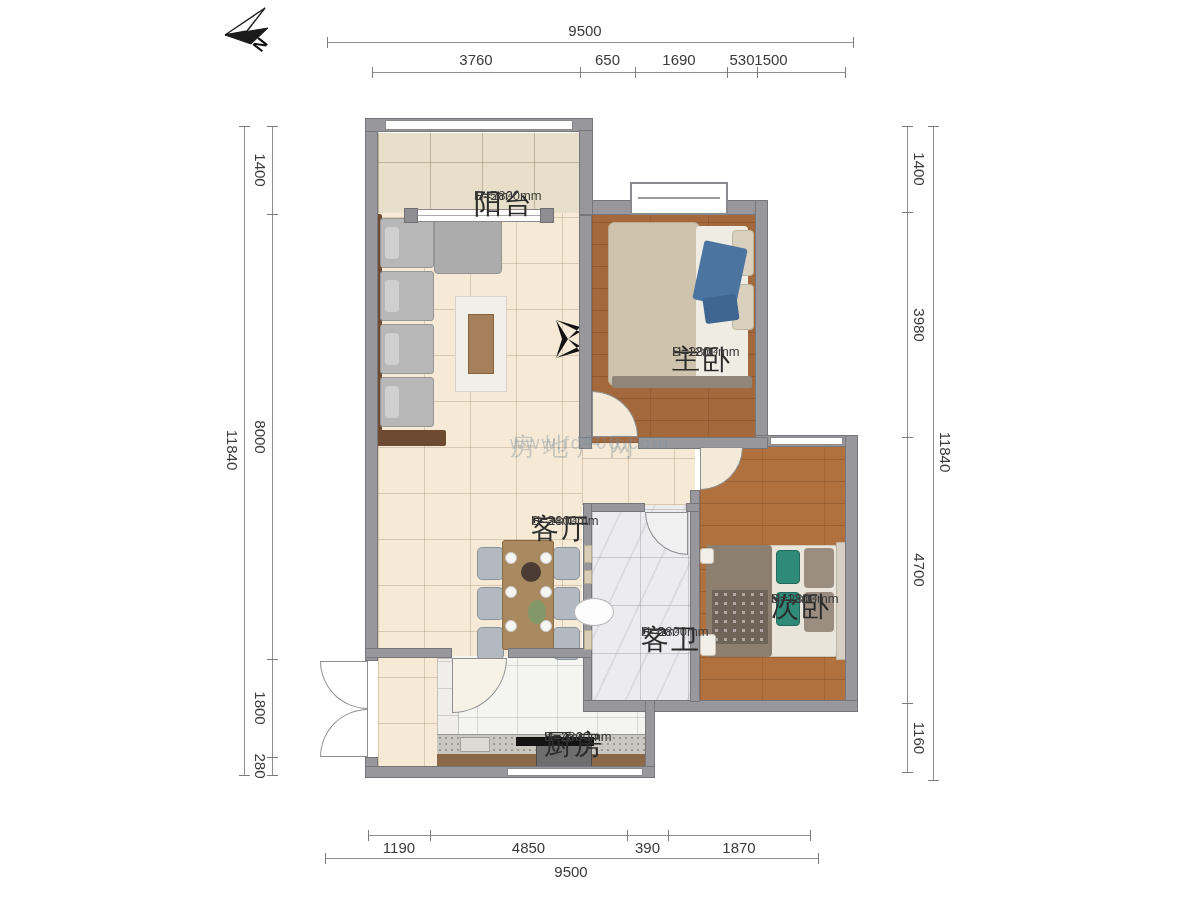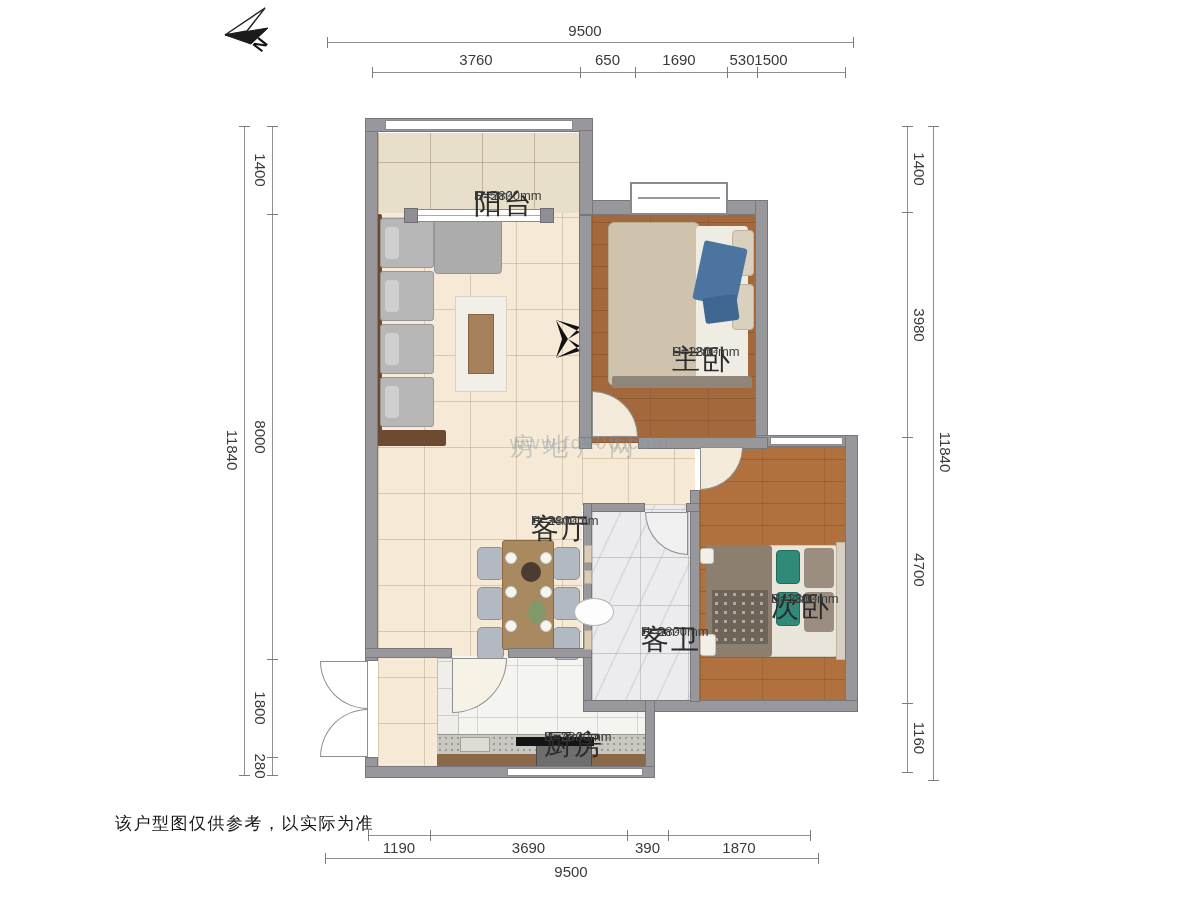--- a/index.html
+++ b/index.html
@@ -230,21 +230,20 @@
     <span class="nm">厨房</span>
     <span class="sub">H=2800mm</span>
     <span class="sub">S≈7m²</span>
   </div>
 
   <div class="watermark" style="left:510px;top:430px;width:280px;">
     <span class="l1">房地产网</span>
     <span class="l2">www.fd100.com</span>
   </div>
 
-  <div class="disclaimer" style="left:115px;top:812px;">该户型图仅供参考，以实际为准</div>
 
   <div id="dims" style="left:0;top:0;width:1200px;height:900px;">
       <div class="dimline" style="left: 372px; top: 72px; width: 473px; height: 1px;"></div>
       <div class="dimtick" style="left: 372px; top: 67px; width: 1px; height: 11px;"></div>
       <div class="dimtick" style="left: 580px; top: 67px; width: 1px; height: 11px;"></div>
       <div class="dimtick" style="left: 635px; top: 67px; width: 1px; height: 11px;"></div>
       <div class="dimtick" style="left: 727px; top: 67px; width: 1px; height: 11px;"></div>
       <div class="dimtick" style="left: 757px; top: 67px; width: 1px; height: 11px;"></div>
       <div class="dimtick" style="left: 845px; top: 67px; width: 1px; height: 11px;"></div>
       <div class="dimlab" style="left: 476px; top: 59px;">3760</div>
@@ -252,21 +251,21 @@
       <div class="dimlab" style="left: 679px; top: 59px;">1690</div>
       <div class="dimlab" style="left: 742px; top: 59px;">530</div>
       <div class="dimlab" style="left: 771px; top: 59px;">1500</div>
       <div class="dimline" style="left: 368px; top: 835px; width: 442px; height: 1px;"></div>
       <div class="dimtick" style="left: 368px; top: 830px; width: 1px; height: 11px;"></div>
       <div class="dimtick" style="left: 430px; top: 830px; width: 1px; height: 11px;"></div>
       <div class="dimtick" style="left: 627px; top: 830px; width: 1px; height: 11px;"></div>
       <div class="dimtick" style="left: 668px; top: 830px; width: 1px; height: 11px;"></div>
       <div class="dimtick" style="left: 810px; top: 830px; width: 1px; height: 11px;"></div>
       <div class="dimlab" style="left: 399px; top: 847px;">1190</div>
-      <div class="dimlab" style="left: 528.5px; top: 847px;">3690</div>
+      <div class="dimlab" style="left: 528.5px; top: 847px;">4850</div>
       <div class="dimlab" style="left: 647.5px; top: 847px;">390</div>
       <div class="dimlab" style="left: 739px; top: 847px;">1870</div>
       <div class="dimline" style="left: 272px; top: 126px; width: 1px; height: 649px;"></div>
       <div class="dimtick" style="left: 267px; top: 126px; width: 11px; height: 1px;"></div>
       <div class="dimtick" style="left: 267px; top: 214px; width: 11px; height: 1px;"></div>
       <div class="dimtick" style="left: 267px; top: 659px; width: 11px; height: 1px;"></div>
       <div class="dimtick" style="left: 267px; top: 757px; width: 11px; height: 1px;"></div>
       <div class="dimtick" style="left: 267px; top: 775px; width: 11px; height: 1px;"></div>
       <div class="dimlab rot" style="left: 260px; top: 170px;">1400</div>
       <div class="dimlab rot" style="left: 260px; top: 436.5px;">8000</div>

